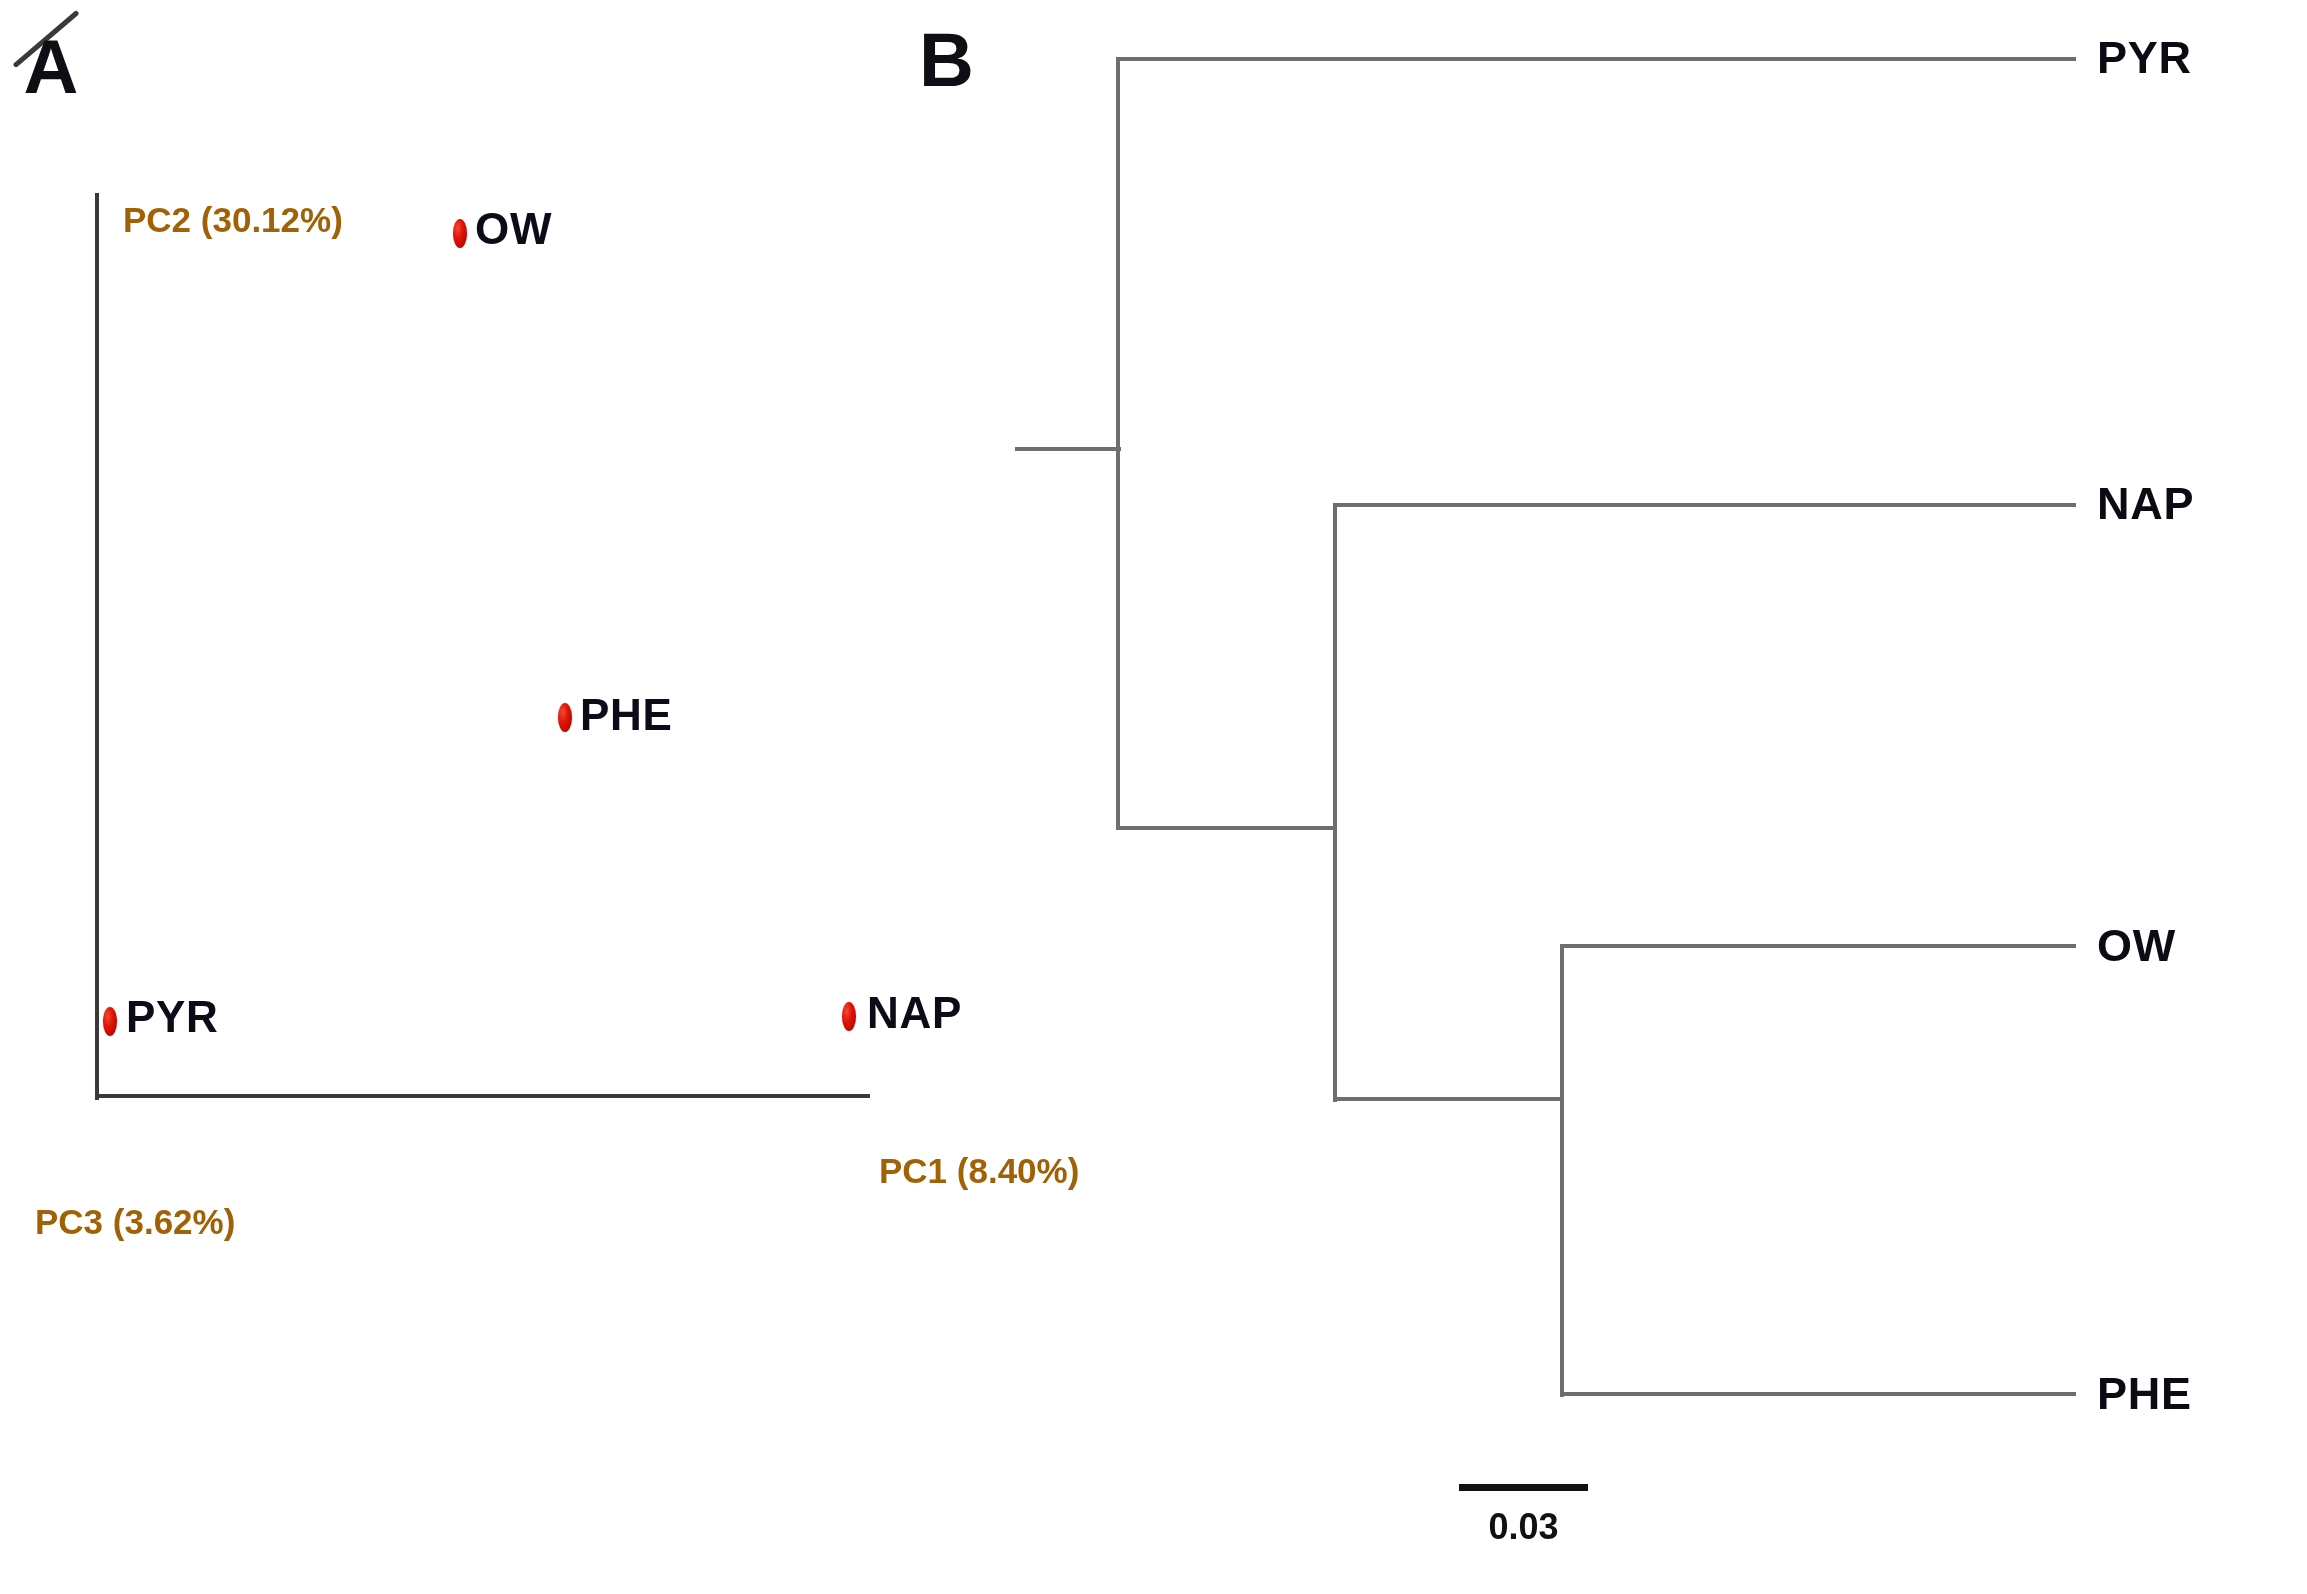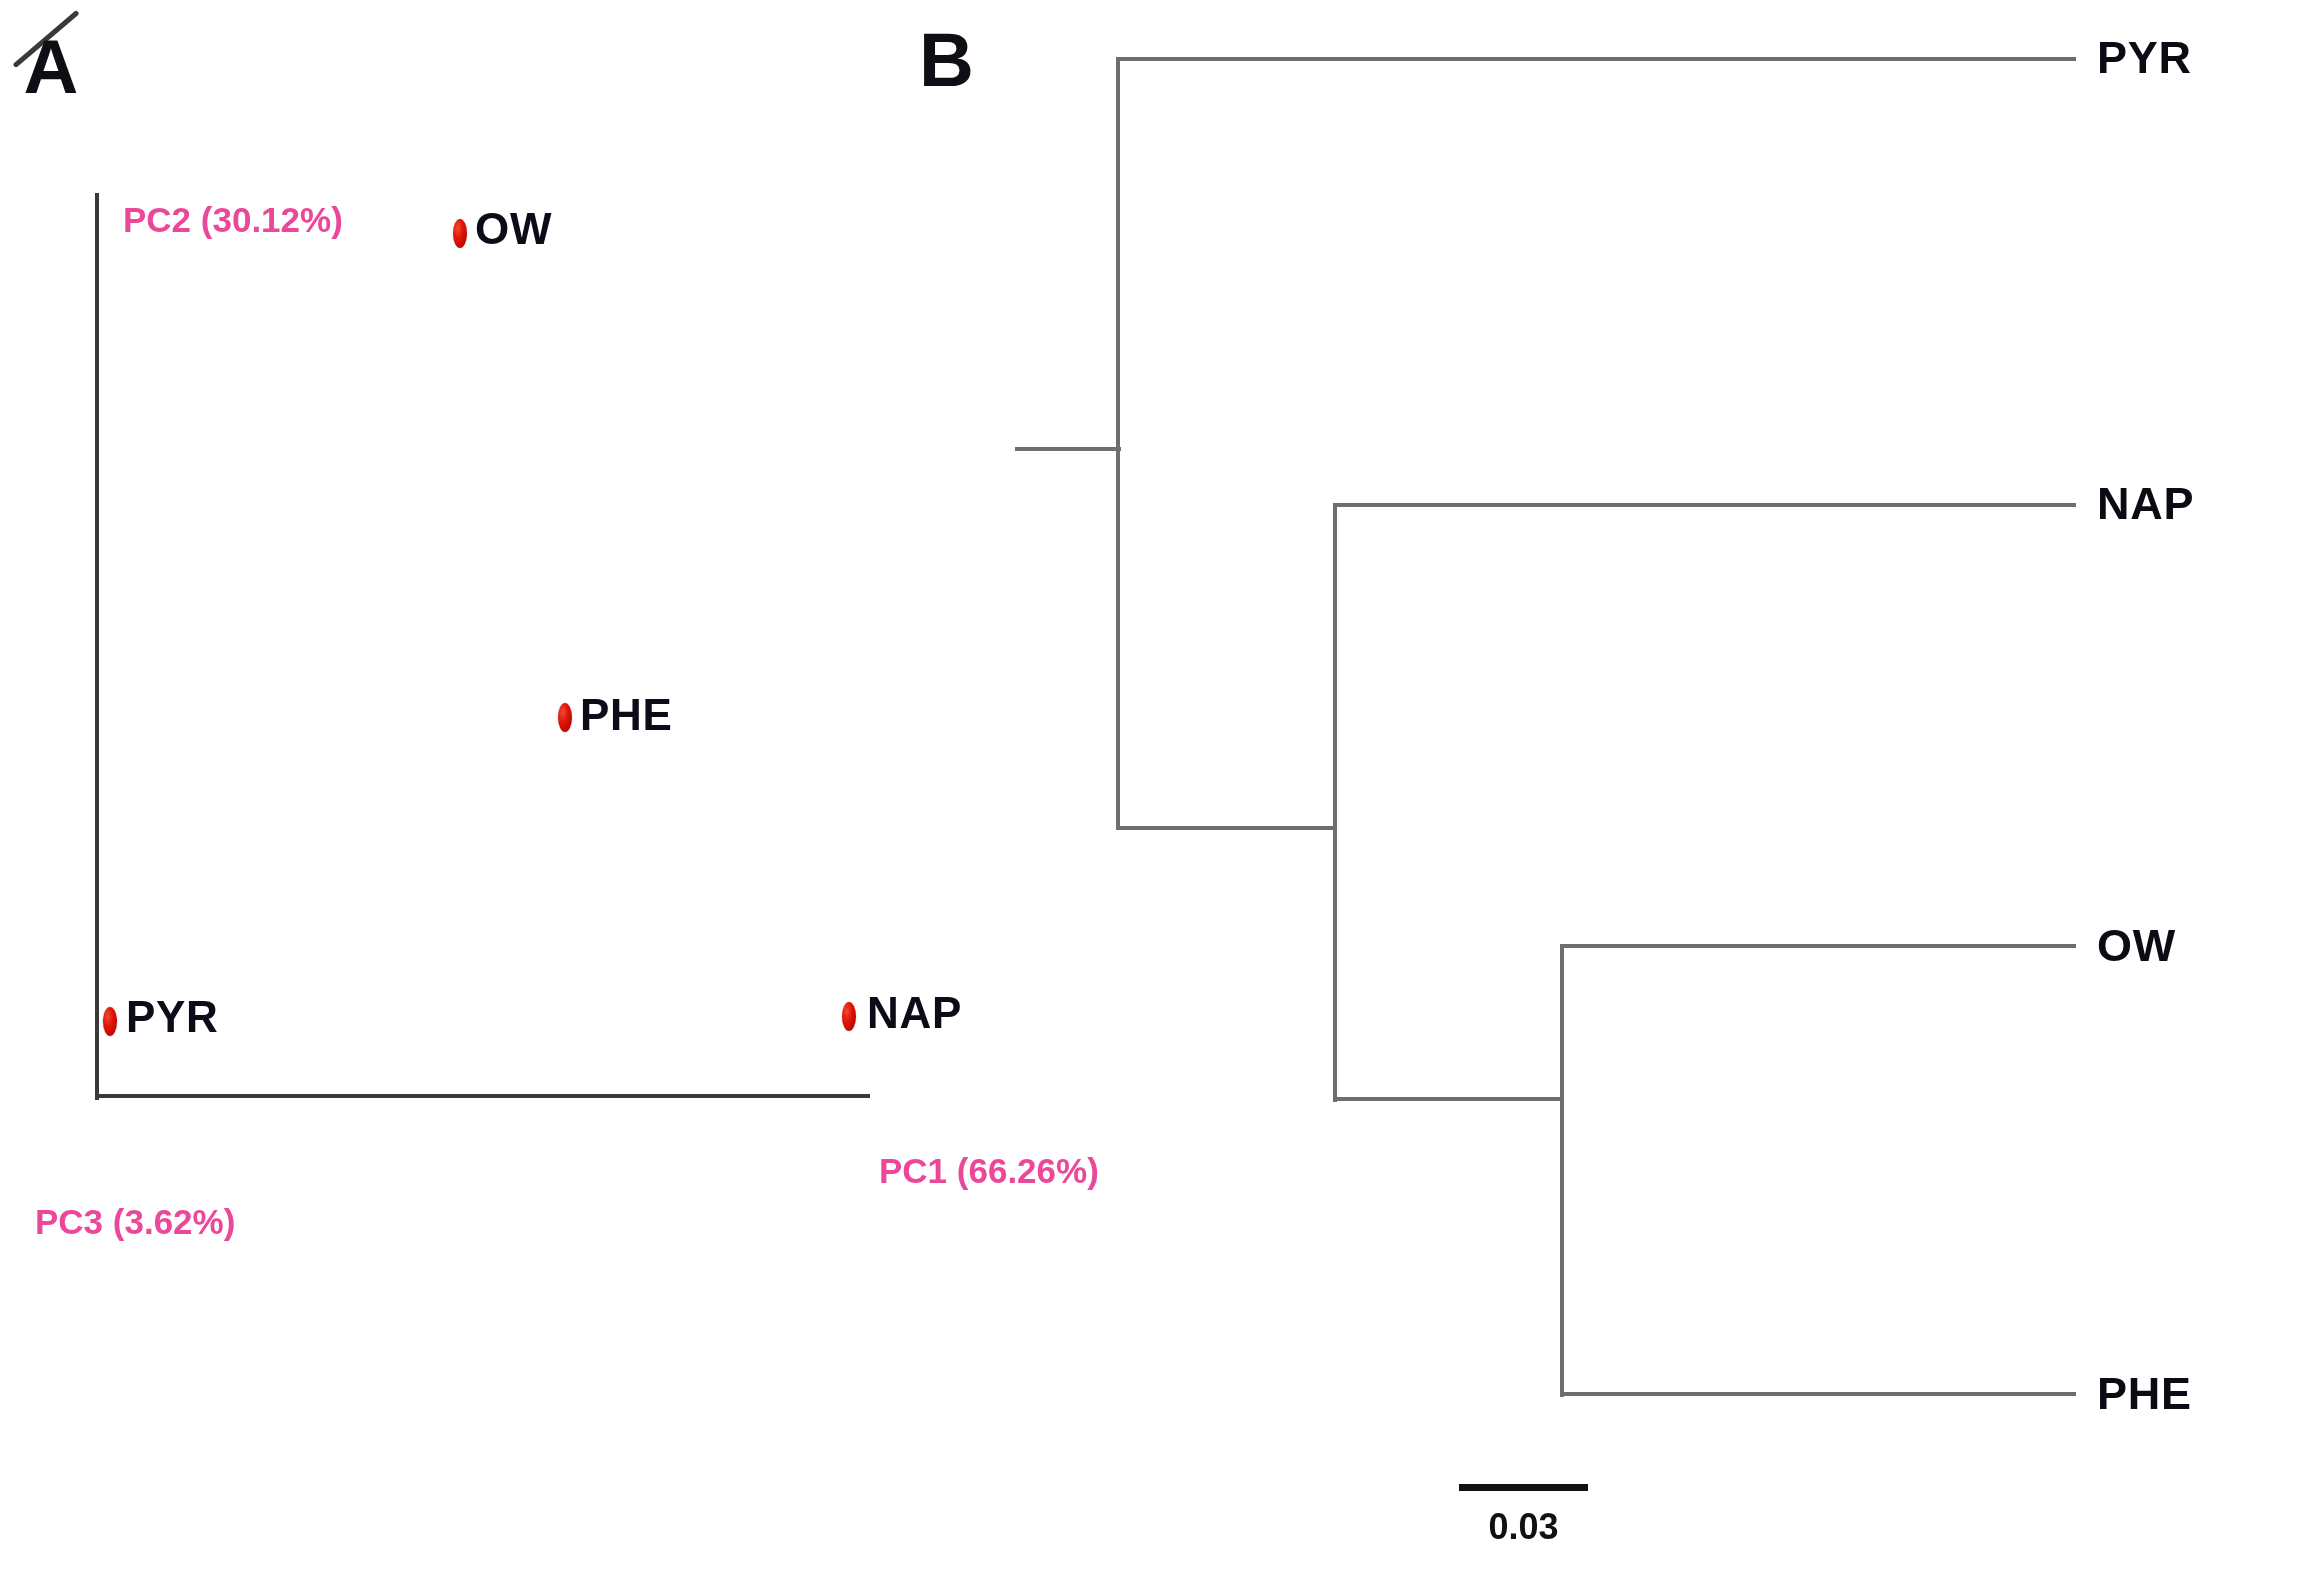--- a/index.html
+++ b/index.html
@@ -57,21 +57,21 @@
   #axis-pc3 {           
     left: 22px; top: 1086px;
     width: 95px; height: 81px;
   }
 
   .axis-caption {
     position: absolute;
     font-family: "Liberation Sans", sans-serif;
     font-weight: bold;
     font-size: 35px;
-    color: #ec4899;
+    color: #a16207;
     white-space: nowrap;
   }
   #label-pc2 { left: 123px;  top: 200px; }
   #label-pc1 { left: 879px; top: 1151px; }
   #label-pc3 { left: 35px;   top: 1202px; }
 
   
   .scatter-point {
     position: absolute;
     width: 14px;
@@ -143,21 +143,21 @@
     <div id="axis-pc2" class="axis-line"></div>
     <div id="axis-pc1" class="axis-line"></div>
 
     <svg id="axis-pc3" viewBox="0 0 130 110" width="95" height="81" aria-hidden="true">
       <line x1="104" y1="18" x2="22" y2="88" stroke="#3a3a3a" stroke-width="7" stroke-linecap="round"></line>
     </svg>
 
     
     <div id="label-pc2" class="axis-caption">PC2 (30.12%)</div>
 
-    <div id="label-pc1" class="axis-caption">PC1 (66.26%)</div>
+    <div id="label-pc1" class="axis-caption">PC1 (8.40%)</div>
 
     <div id="label-pc3" class="axis-caption">PC3 (3.62%)</div>
 
     
     <div class="scatter-point" style="left:453px; top:219px;"></div>
     <div class="scatter-label" style="left:475px; top:204px;">OW</div>
 
     
     <div class="scatter-point" style="left:558px; top:703px;"></div>
     <div class="scatter-label" style="left:580px; top:690px;">PHE</div>

